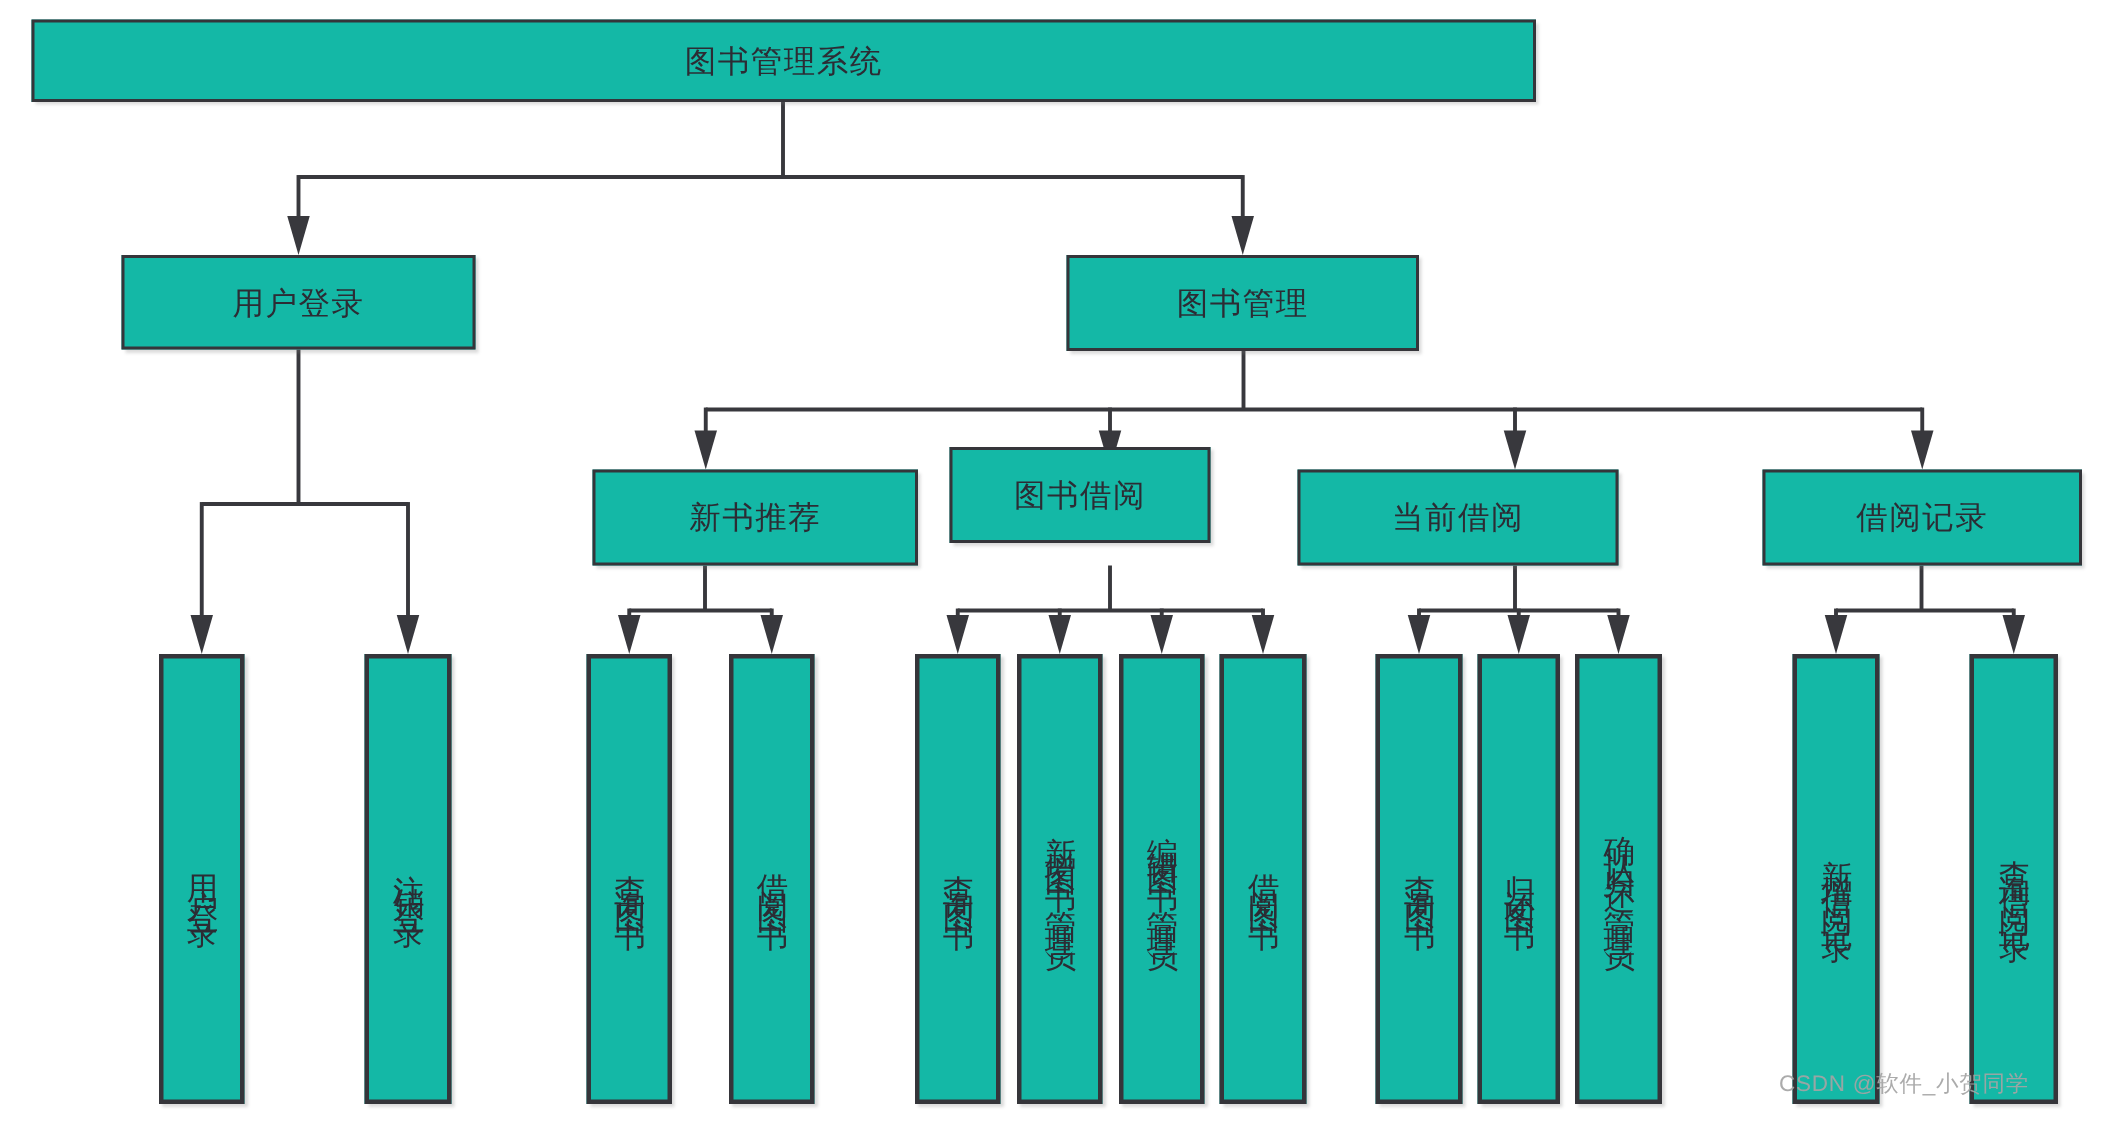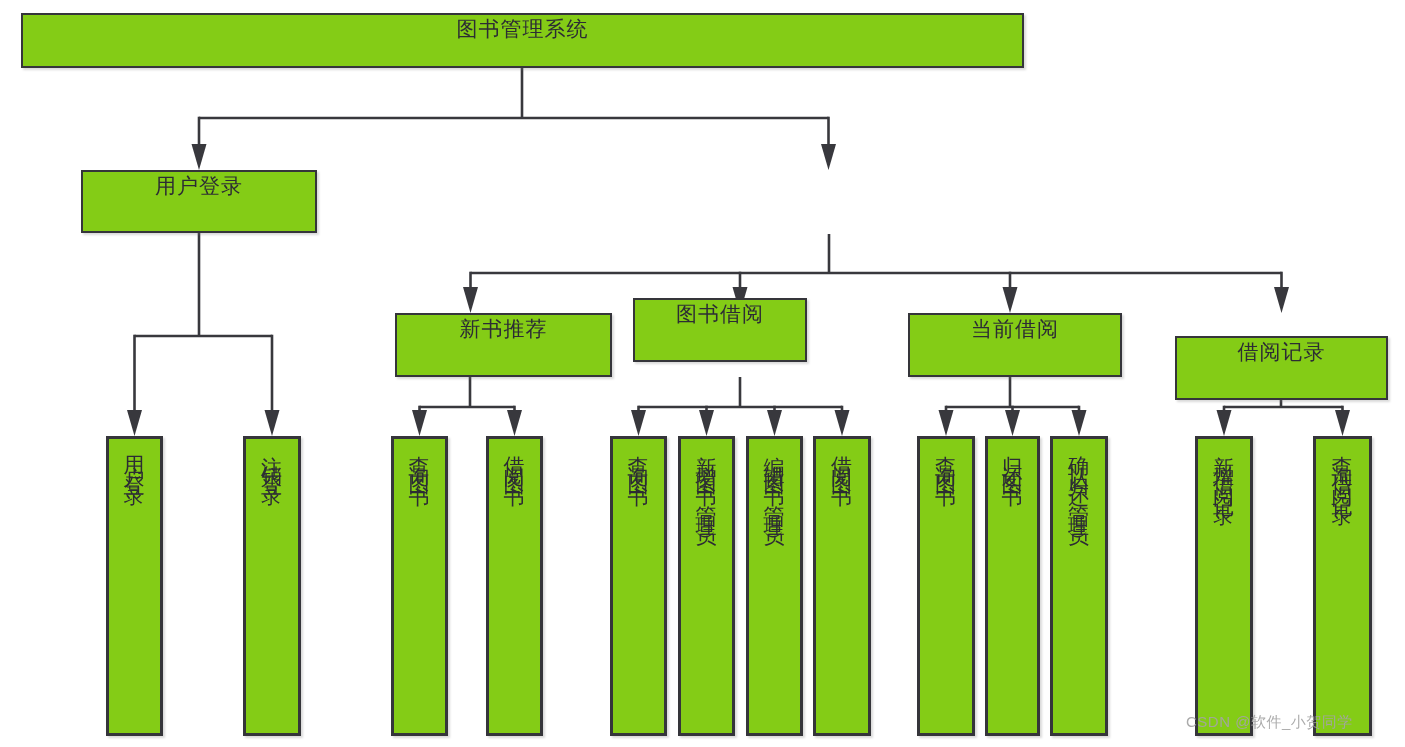--- a/index.html
+++ b/index.html
@@ -2,22 +2,22 @@
 <html><head>
 <meta charset="utf-8">
 <style>
   html,body{margin:0;padding:0;background:#ffffff;}
   #stage{
     position:relative;width:1405px;height:747px;background:#ffffff;overflow:hidden;
     font-family:"Liberation Sans","DejaVu Sans",sans-serif;
   }
   #connectors{position:absolute;left:0;top:0;width:1405px;height:747px;}
   .node{
-    position:absolute;box-sizing:border-box;background:#84cc16;
-    border:2px solid #35353a;display:flex;align-items:flex-start;justify-content:center;
+    position:absolute;box-sizing:border-box;background:#14b8a6;
+    border:2px solid #35353a;display:flex;align-items:center;justify-content:center;
     color:#2c2c34;font-size:21px;letter-spacing:1px;
     box-shadow:2px 2px 2px rgba(125,125,125,0.28);
   }
   .node.leaf{border-width:3px;}
   .node .label{white-space:nowrap;}
   .node.leaf .label{
     writing-mode:vertical-rl;text-orientation:mixed;
     letter-spacing:10px;line-height:1;white-space:normal;
   }
   #watermark{
@@ -86,31 +86,34 @@
       <polygon points="1335,410 1350,410 1342.5,436" fill="#38383d"></polygon>
     </svg>
 
   <div class="node" style="left: 21px; top: 13px; width: 1003px; height: 55px;">
     <span class="label">图书管理系统</span>
   </div>
 
   <div class="node" style="left: 81px; top: 170px; width: 236px; height: 63px;">
     <span class="label">用户登录</span>
   </div>
+  <div class="node" style="left: 711px; top: 170px; width: 235px; height: 64px;">
+    <span class="label">图书管理</span>
+  </div>
 
   <div class="node" style="left: 362px; top: 313px; width: 217px; height: 64px; margin-left: 33px;">
     <span class="label">新书推荐</span>
   </div>
   <div class="node" style="left: 633px; top: 298px; width: 174px; height: 64px;">
     <span class="label">图书借阅</span>
   </div>
-  <div class="node" style="left: 908px; top: 313px; width: 214px; height: 64px;">
+  <div class="node" style="left: 865px; top: 313px; width: 214px; height: 64px;">
     <span class="label">当前借阅</span>
   </div>
-  <div class="node" style="left: 1175px; top: 313px; width: 213px; height: 64px; margin-top: 23px;">
+  <div class="node" style="left: 1175px; top: 313px; width: 213px; height: 64px;">
     <span class="label">借阅记录</span>
   </div>
 
   <div class="node leaf" style="left: 106px; top: 436px; width: 57px; height: 300px;">
     <span class="label">用户登录</span>
   </div>
   <div class="node leaf" style="left: 243px; top: 436px; width: 58px; height: 300px;">
     <span class="label">注销登录</span>
   </div>
   <div class="node leaf" style="left: 391px; top: 436px; width: 57px; height: 300px;">

